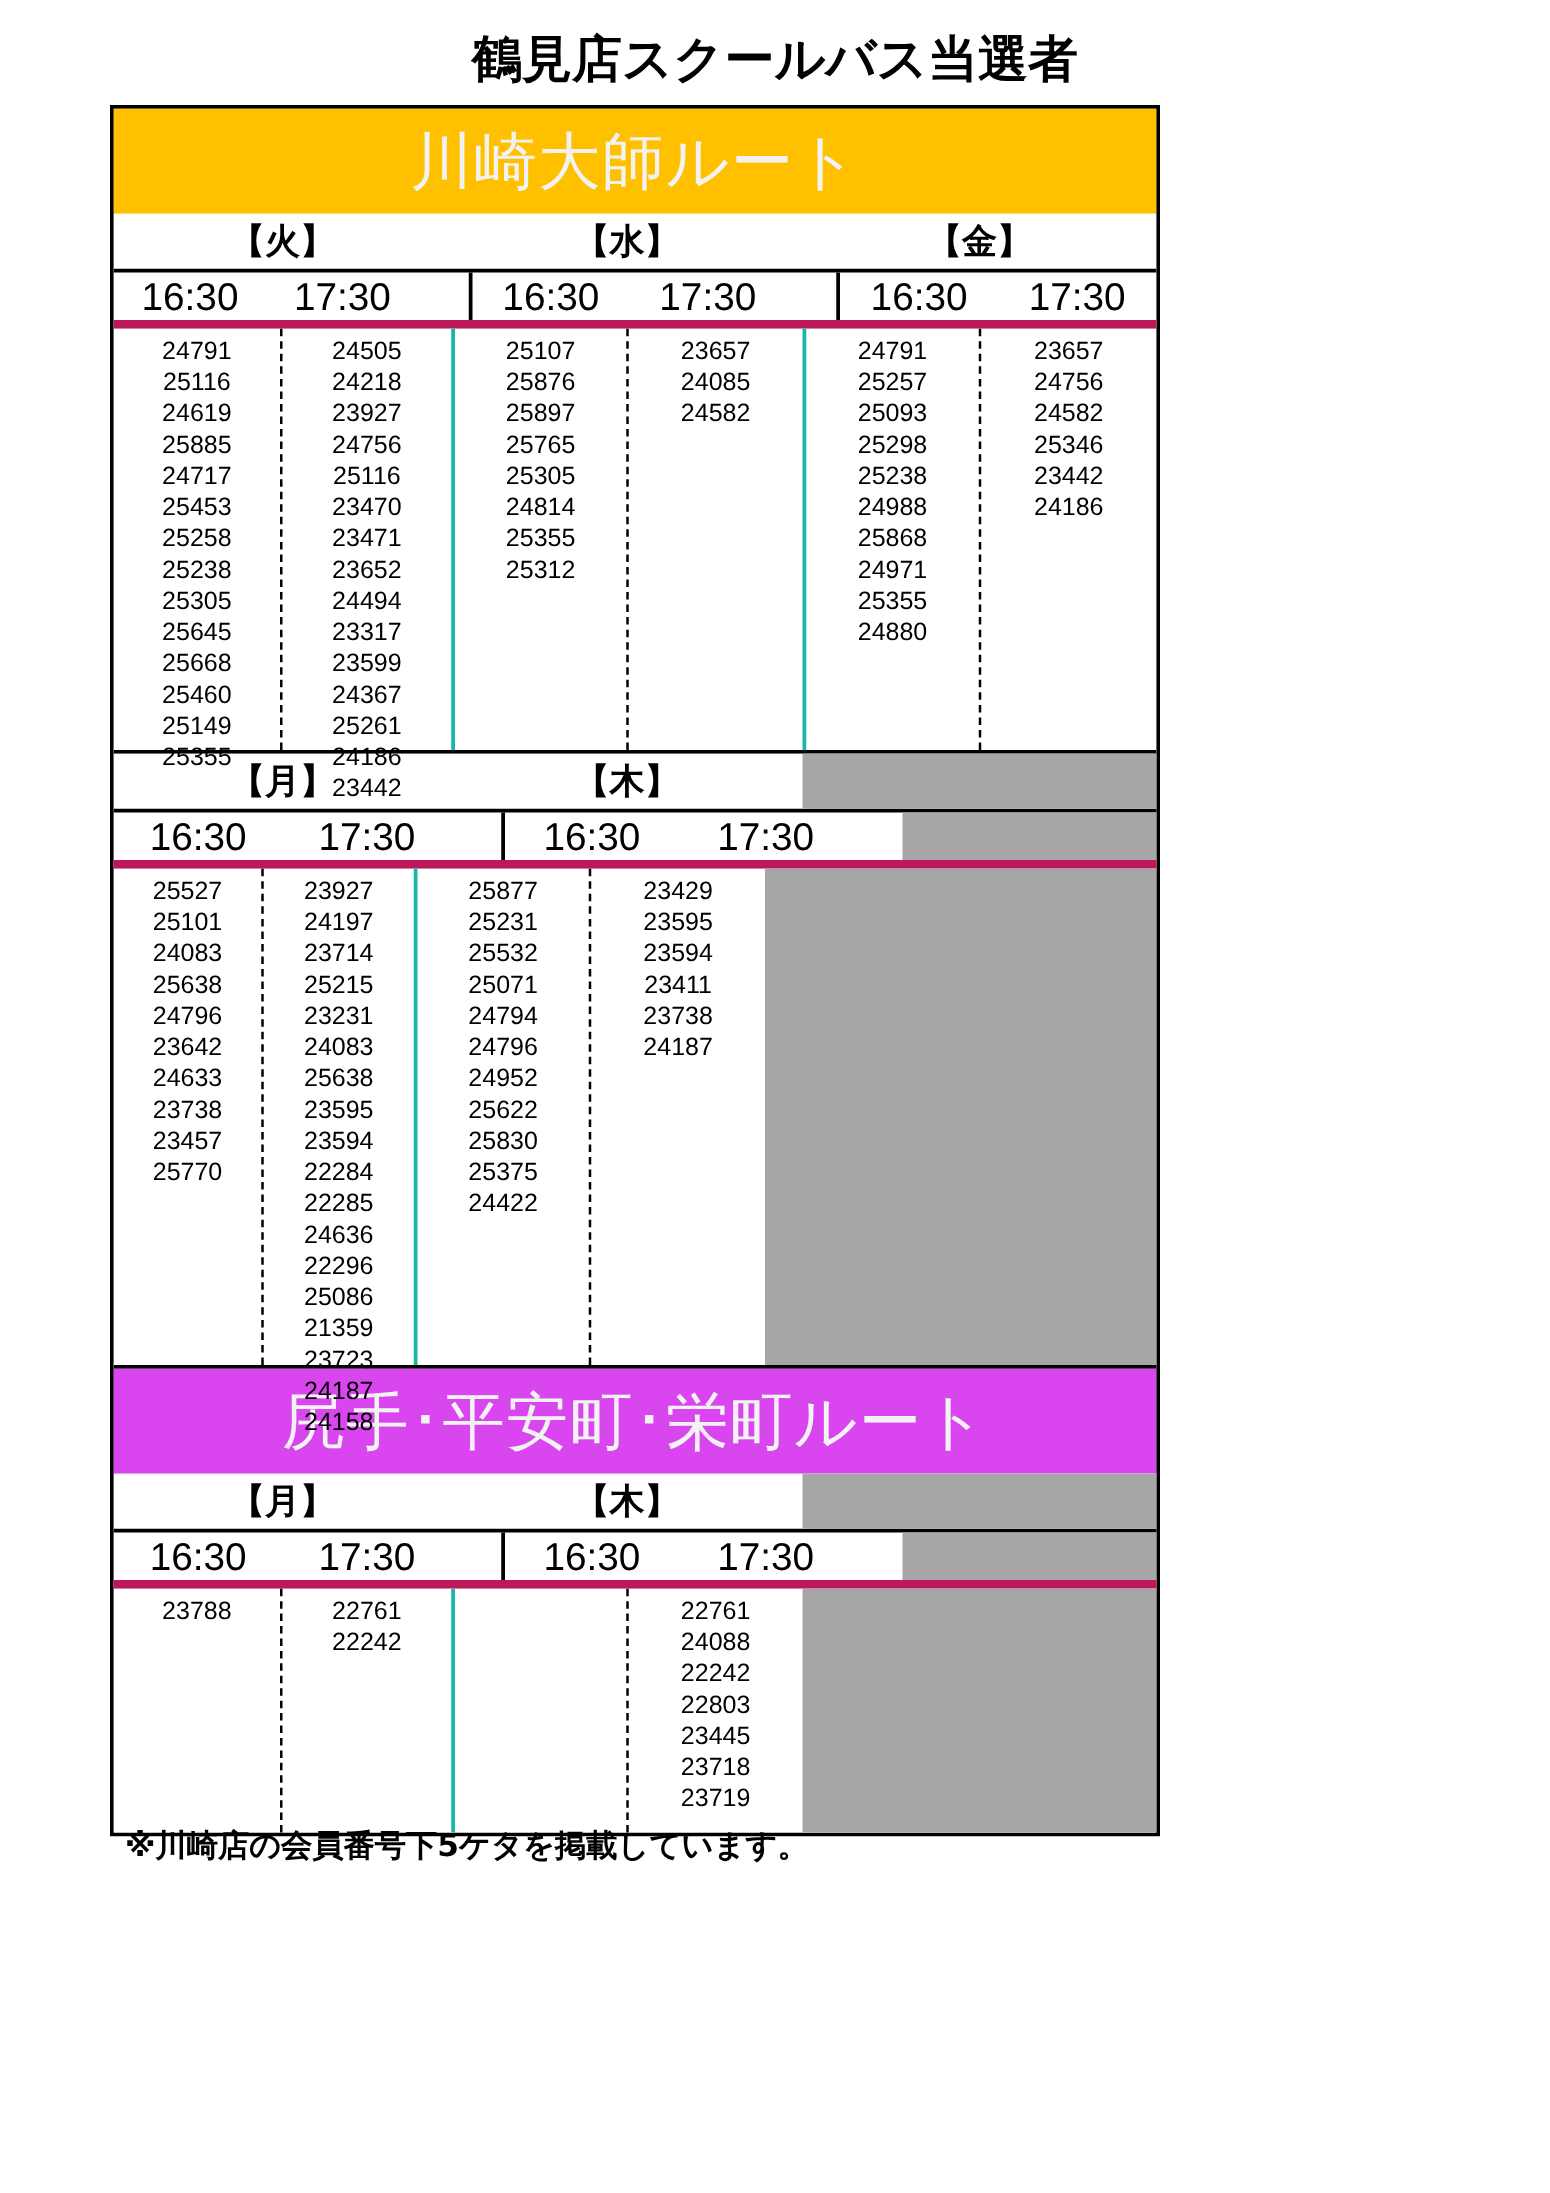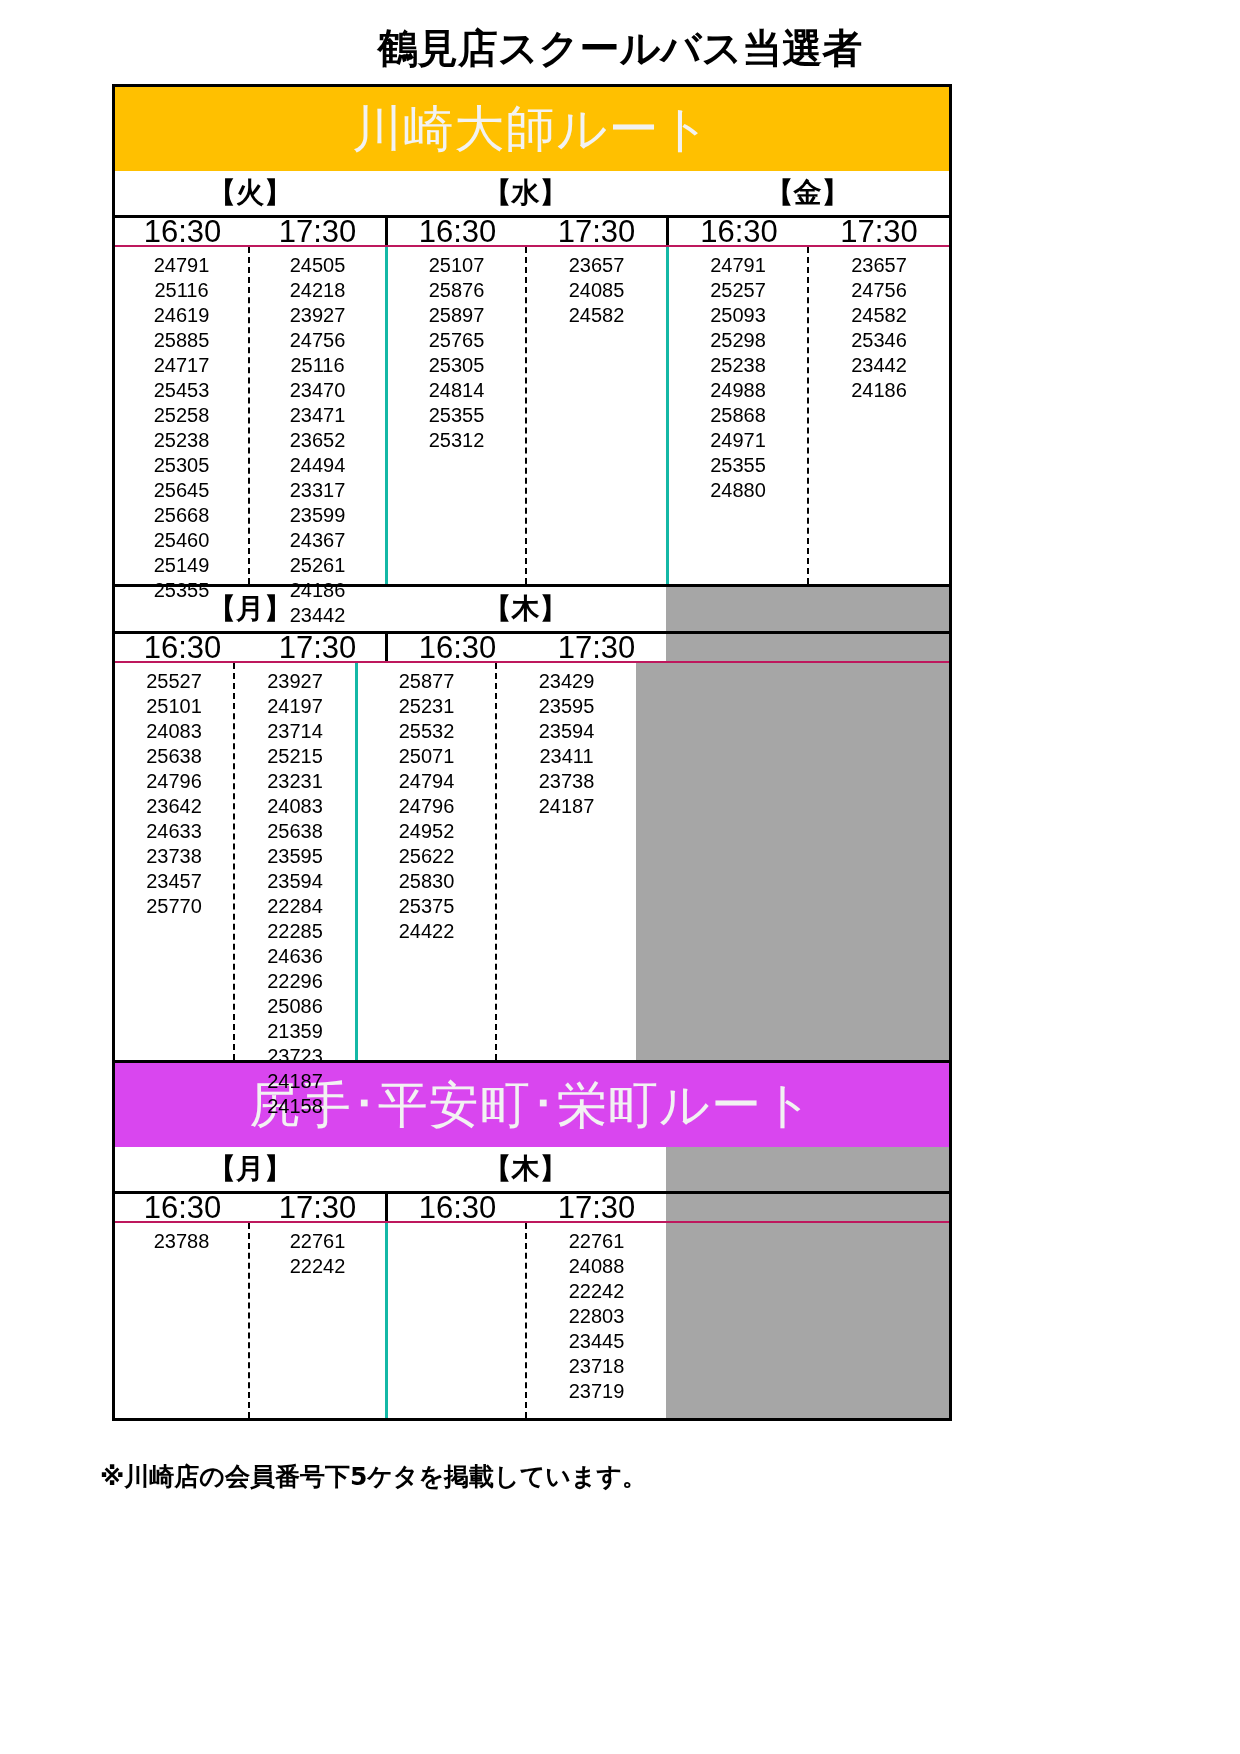--- a/index.html
+++ b/index.html
@@ -30,21 +30,21 @@
     letter-spacing: 0px;
     line-height: 1;
     padding-top: 28px;
     padding-bottom: 7px;
     font-family: "DejaVu Sans", "Liberation Sans", sans-serif;
   }
 
   
   .board {
     position: absolute;
-    left: 112px;
+    left: 88px;
     top: 84px;
     width: 840px;
     border: 3px solid #000000;
     box-sizing: border-box;
     background: #ffffff;
   }
 
   
   .route-banner {
     height: 84px;
@@ -80,25 +80,26 @@
     line-height: 1;
   }
   .daygroup-1 { width: 270px; }
   .daygroup-2 { width: 281px; }
   .daygroup-3 { width: 283px; }
   .day-blank-grey { background: #a6a6a6; }
 
   
   .time-row {
     display: flex;
-    height: 32px;
+    height: 48px;
     border-top: 3px solid #000000;
-    border-bottom: 2px solid #be185d;
-    box-sizing: border-box;
-    background: #ffffff;
+    border-bottom: 7px solid #be185d;
+    box-sizing: border-box;
+    background: #ffffff;
+    gap: 40px;
   }
   .time-group {
     display: flex;
     box-sizing: border-box;
   }
   .time-group + .time-group { border-left: 3px solid #000000; }
   .time-cell {
     display: flex;
     align-items: center;
     justify-content: center;

